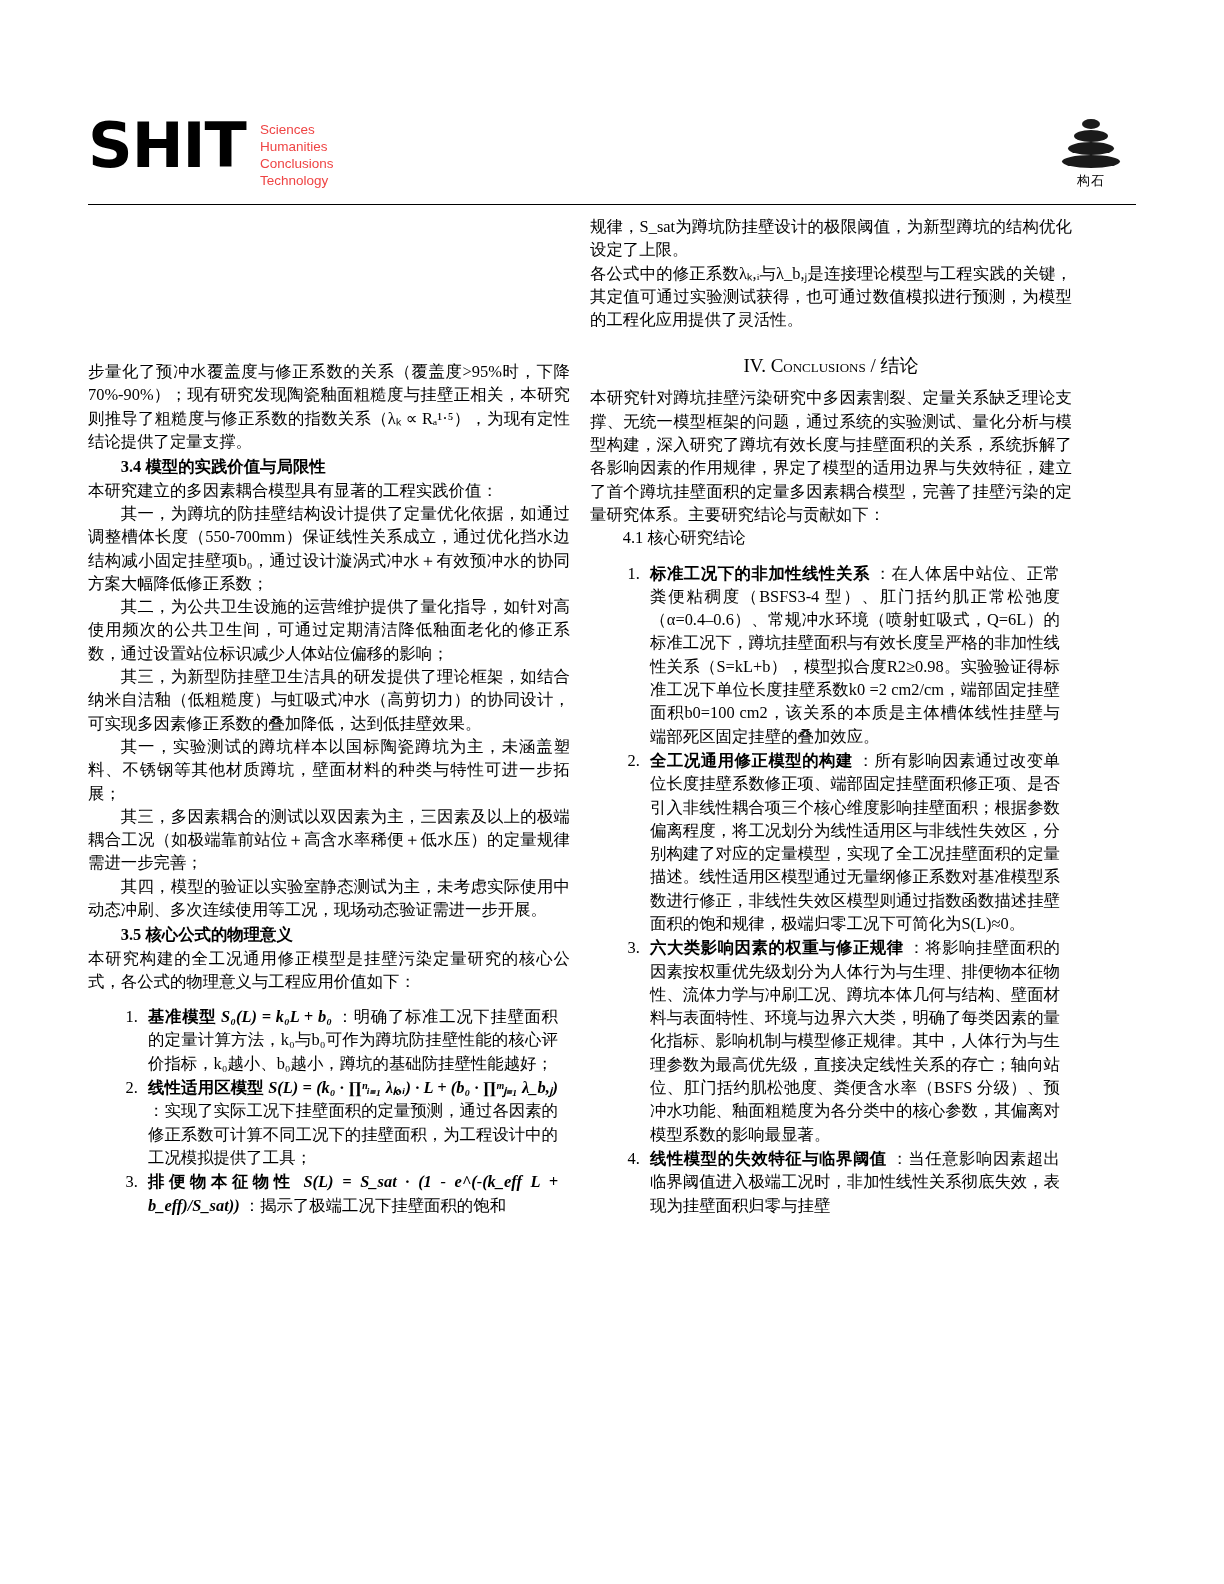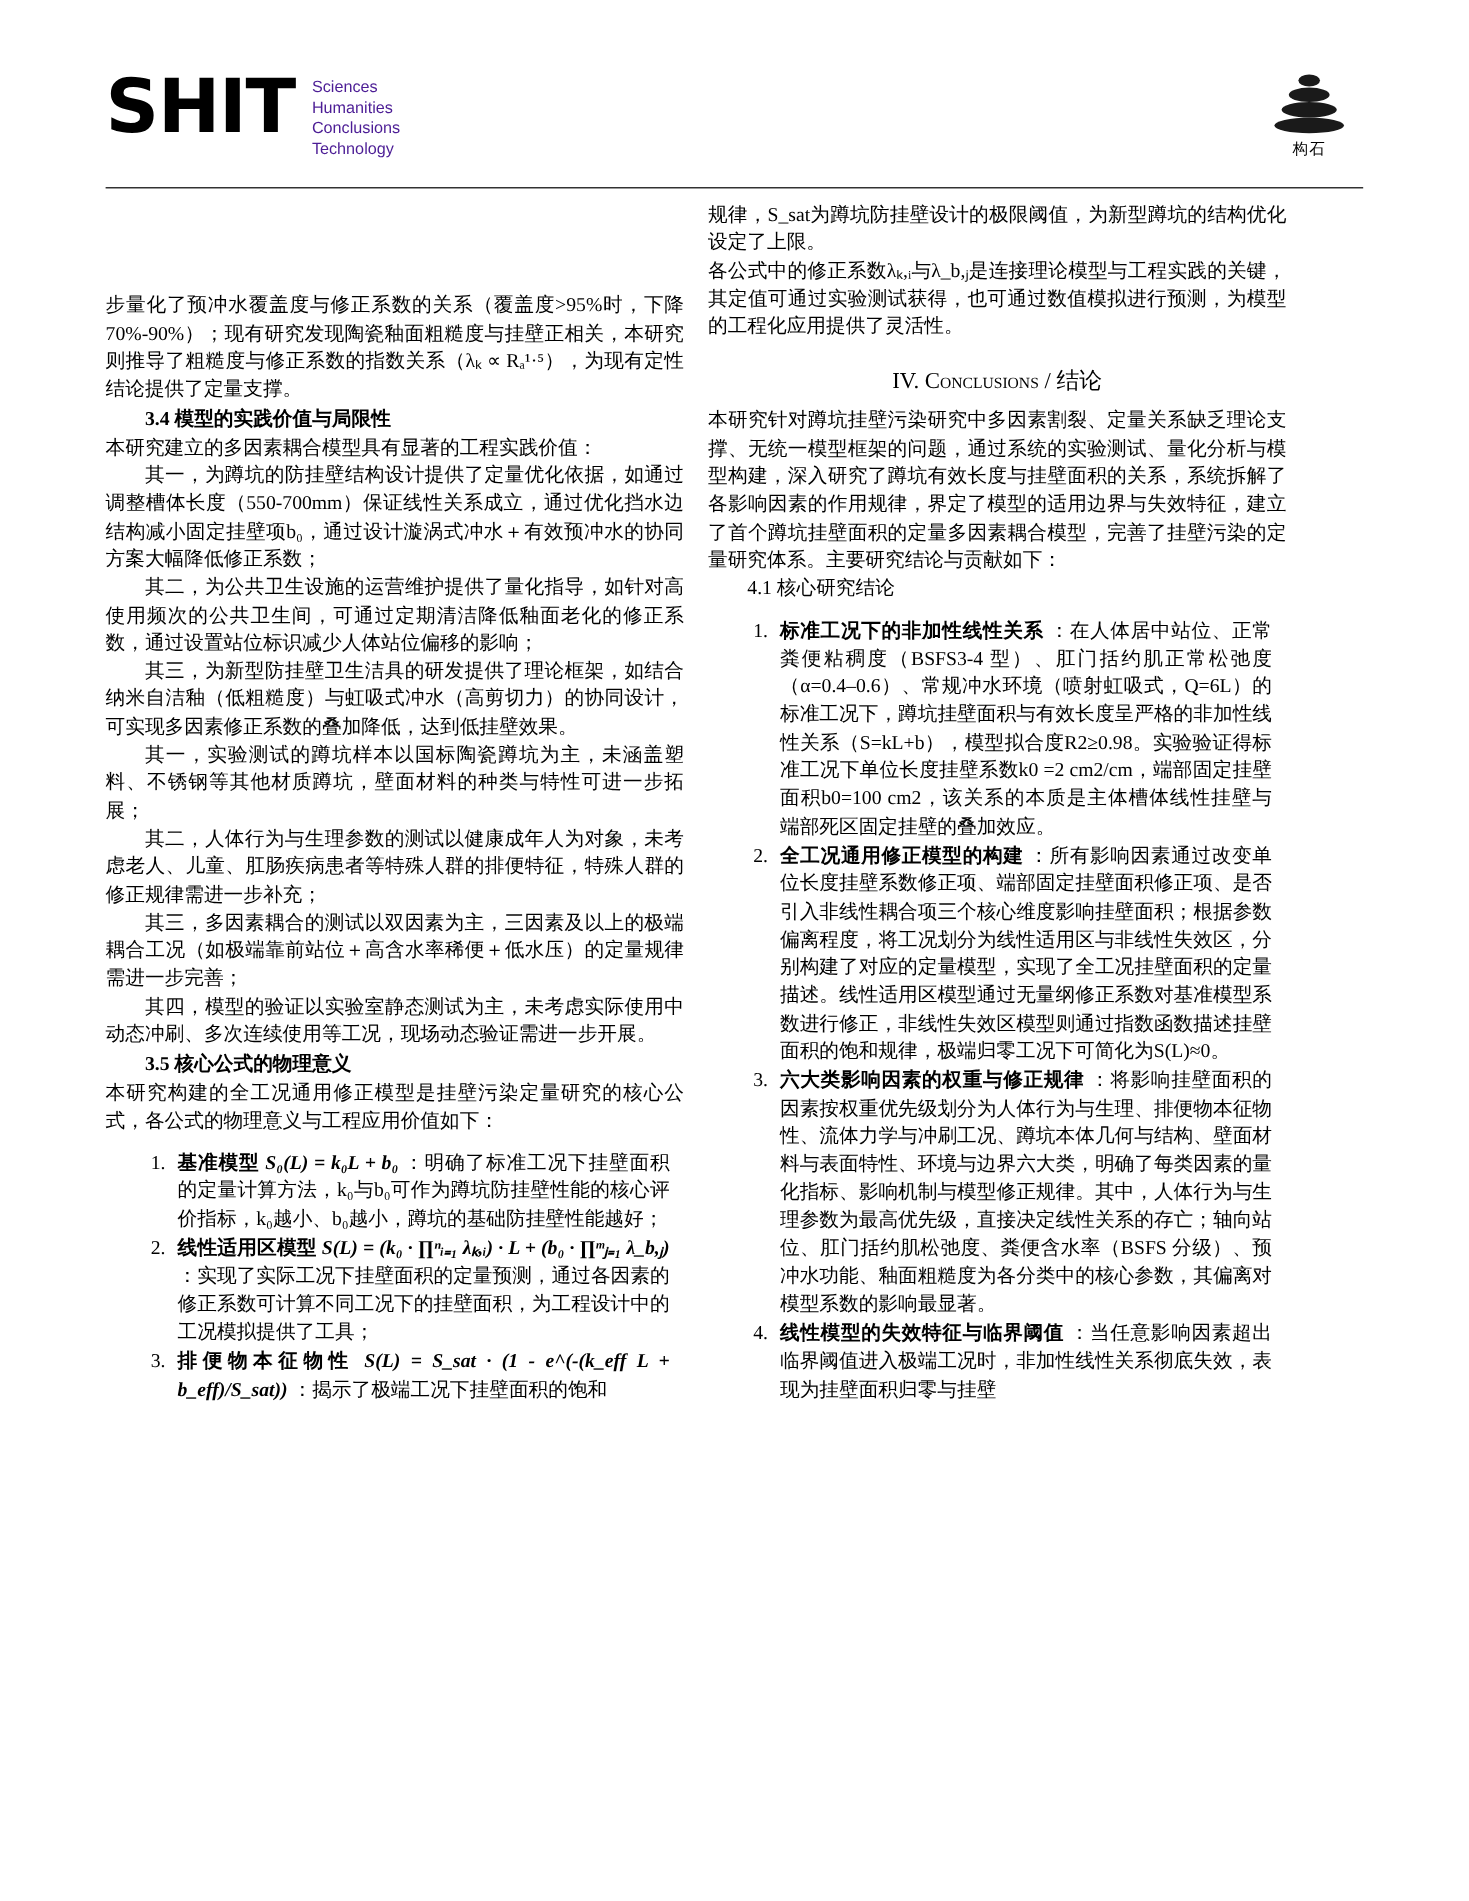--- a/index.html
+++ b/index.html
@@ -16,43 +16,44 @@
   .page {
     position: relative;
     width: 1224px;
     height: 1584px;
     box-sizing: border-box;
     padding: 58px 88px 40px 88px;
   }
   
   .masthead {
     display: flex;
-    align-items: flex-start;
+    align-items: center;
     justify-content: space-between;
     height: 92px;
+    margin-top: 48px;
   }
   .brand {
     display: flex;
     align-items: flex-start;
     gap: 14px;
   }
   .brand-word {
     font-family: "DejaVu Sans", sans-serif;
     font-weight: 700;
     font-size: 62px;
     line-height: 62px;
     letter-spacing: -1px;
     color: #000;
   }
   .brand-expand {
     font-family: "Liberation Sans", sans-serif;
     font-size: 13.5px;
     line-height: 17px;
     padding-top: 6px;
-    color: #4c1d95;
+    color: #ef4444;
   }
   .logo-block {
     text-align: center;
     width: 90px;
     padding-top: 4px;
   }
   .logo-mark {
     width: 62px;
     height: 50px;
     margin: 0 auto;
@@ -157,21 +158,20 @@
   <div class="columns">
 
     <div class="col">
       <p>步量化了预冲水覆盖度与修正系数的关系（覆盖度&gt;95%时，下降70%-90%）；现有研究发现陶瓷釉面粗糙度与挂壁正相关，本研究则推导了粗糙度与修正系数的指数关系（λₖ ∝ Rₐ¹·⁵），为现有定性结论提供了定量支撑。</p>
       <p class="sec-head">3.4 模型的实践价值与局限性</p>
       <p>本研究建立的多因素耦合模型具有显著的工程实践价值：</p>
       <p class="sub-head"><span class="b"></span><span>其一，为蹲坑的防挂壁结构设计提供了定量优化依据，如通过调整槽体长度（550-700mm）保证线性关系成立，通过优化挡水边结构减小固定挂壁项b₀，通过设计漩涡式冲水＋有效预冲水的协同方案大幅降低修正系数；</span></p>
       <p class="sub-head">其二，为公共卫生设施的运营维护提供了量化指导，如针对高使用频次的公共卫生间，可通过定期清洁降低釉面老化的修正系数，通过设置站位标识减少人体站位偏移的影响；</p>
       <p class="sub-head">其三，为新型防挂壁卫生洁具的研发提供了理论框架，如结合纳米自洁釉（低粗糙度）与虹吸式冲水（高剪切力）的协同设计，可实现多因素修正系数的叠加降低，达到低挂壁效果。</p>
       <p class="sub-head">其一，实验测试的蹲坑样本以国标陶瓷蹲坑为主，未涵盖塑料、不锈钢等其他材质蹲坑，壁面材料的种类与特性可进一步拓展；</p>
-      <p class="sub-head">其二，人体行为与生理参数的测试以健康成年人为对象，未考虑老人、儿童、肛肠疾病患者等特殊人群的排便特征，特殊人群的修正规律需进一步补充；</p>
       <p class="sub-head">其三，多因素耦合的测试以双因素为主，三因素及以上的极端耦合工况（如极端靠前站位＋高含水率稀便＋低水压）的定量规律需进一步完善；</p>
       <p class="sub-head">其四，模型的验证以实验室静态测试为主，未考虑实际使用中动态冲刷、多次连续使用等工况，现场动态验证需进一步开展。</p>
       <p class="sec-head">3.5 核心公式的物理意义</p>
       <p>本研究构建的全工况通用修正模型是挂壁污染定量研究的核心公式，各公式的物理意义与工程应用价值如下：</p>
       <ol class="numbered">
         <li>
           <span class="b">基准模型</span>
           <span class="formula">S₀(L) = k₀L + b₀</span>
           <span>：明确了标准工况下挂壁面积的定量计算方法，k₀与b₀可作为蹲坑防挂壁性能的核心评价指标，k₀越小、b₀越小，蹲坑的基础防挂壁性能越好；</span>
         </li>

